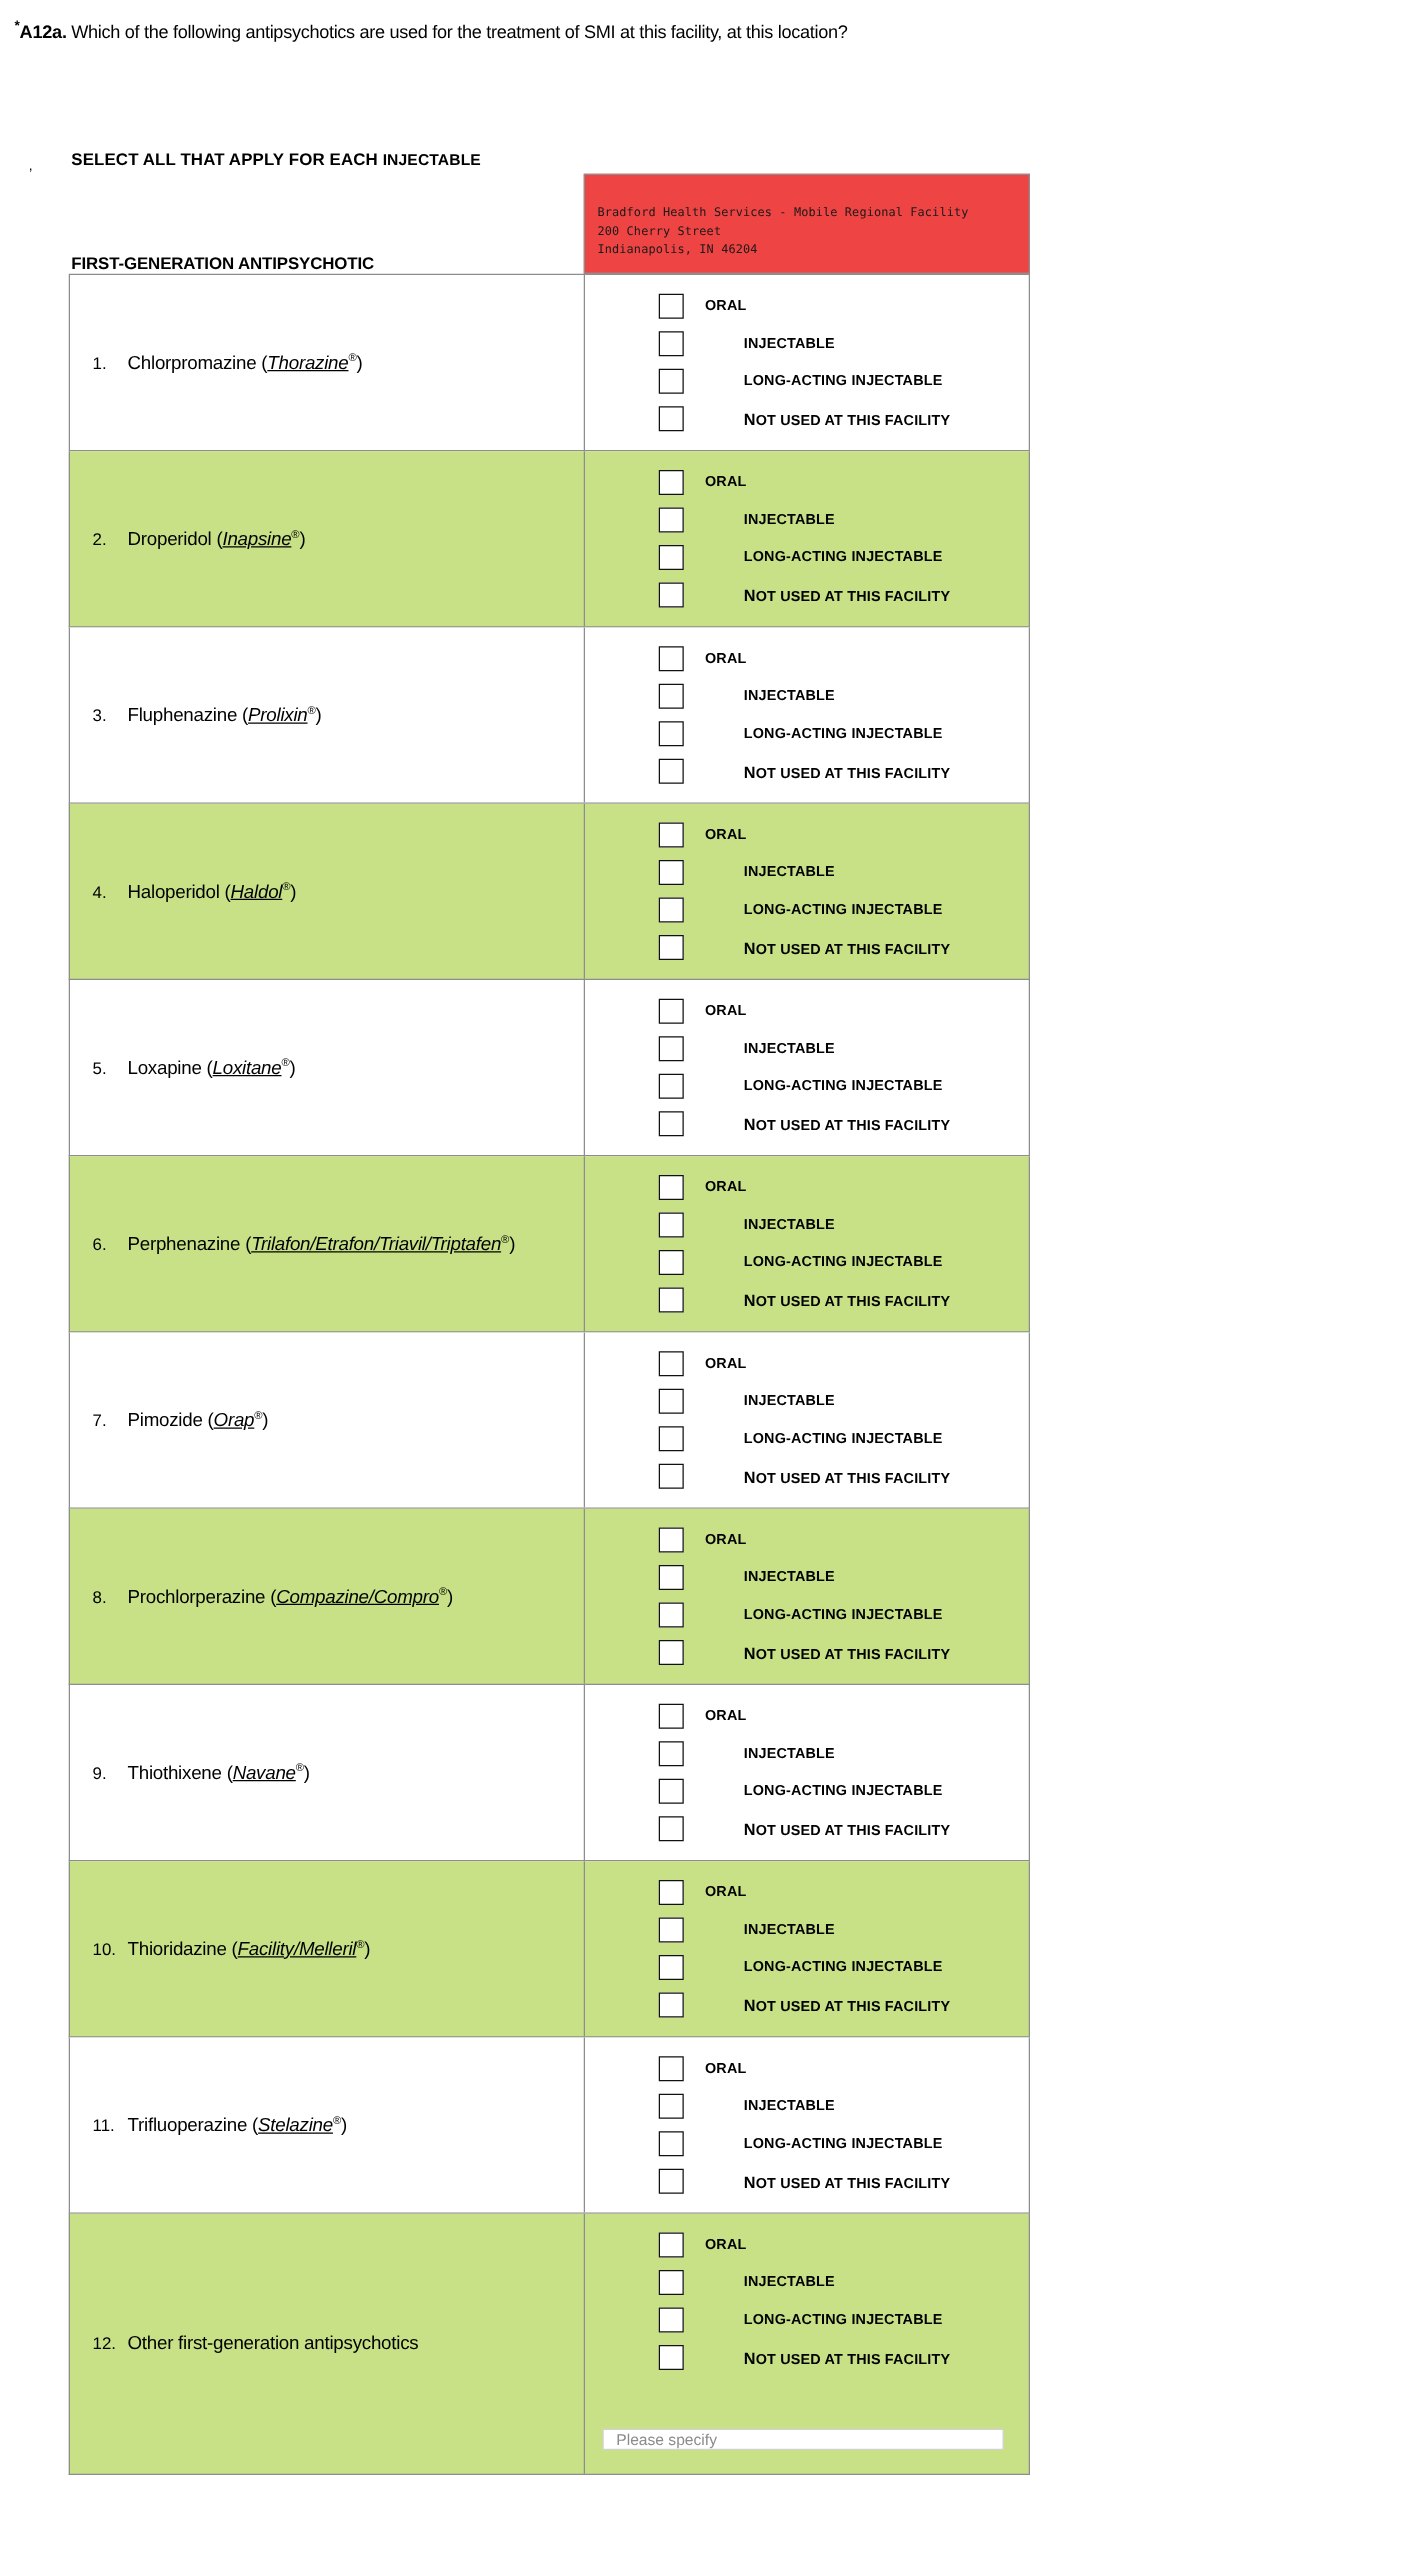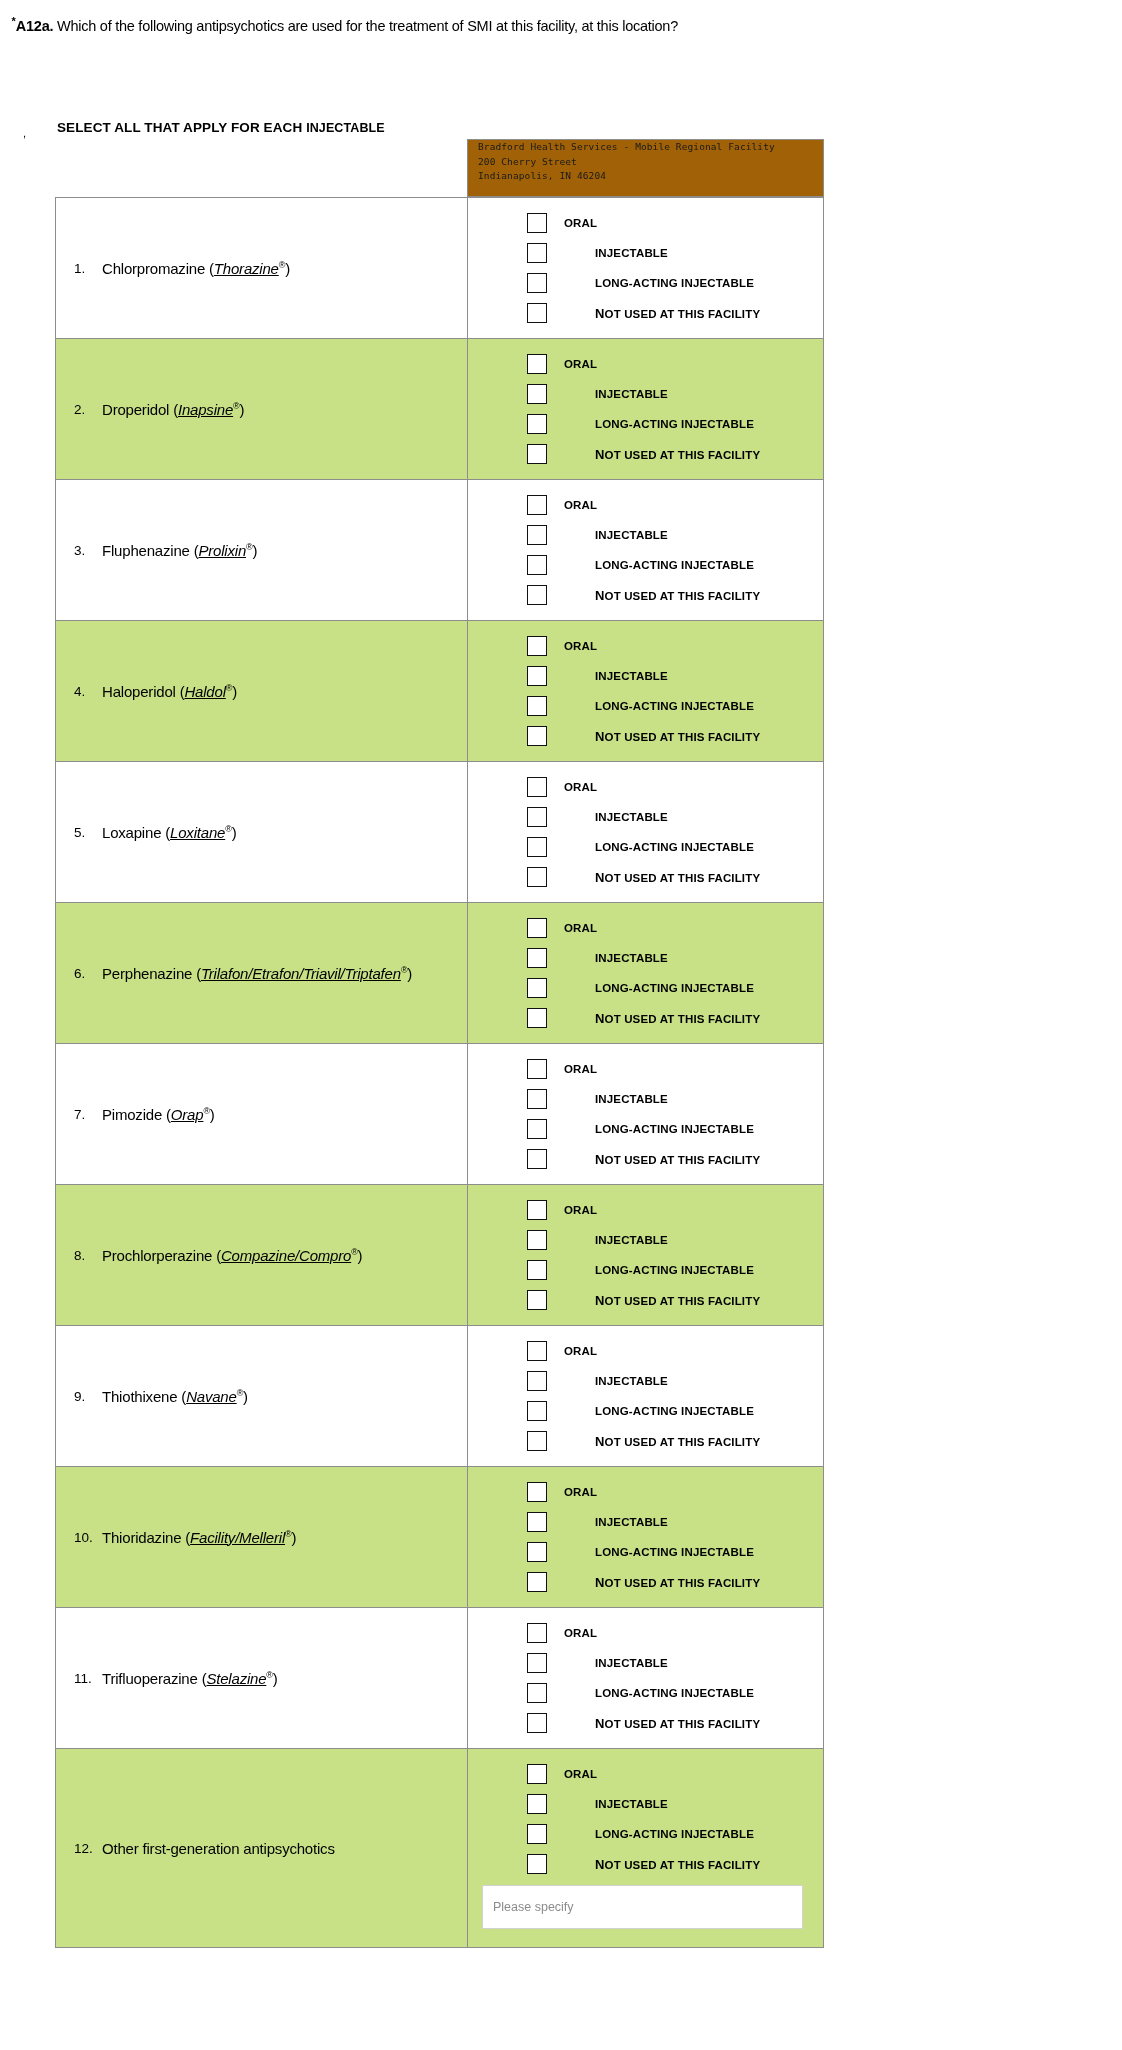--- a/index.html
+++ b/index.html
@@ -86,23 +86,23 @@
   .grid-header-row {
     display: flex;
   }
   .grid-header-left {
     width: 412px;
     flex: 0 0 412px;
     background: transparent;
   }
   .facility-cell {
     flex: 1 1 auto;
-    background: #a16207;
+    background: #ef4444;
     border: 1px solid #8d8d8d;
-    padding: 0 10px 10px 10px;
+    padding: 24px 10px 10px 10px;
     min-height: 58px;
     font-size: 9.5px;
     line-height: 1.55;
     color: #1a1a1a;
     letter-spacing: 0.1px;
     font-family: "DejaVu Sans Mono", monospace;
   }
   .facility-cell div { white-space: nowrap; }
 
   .med-row {
@@ -173,29 +173,30 @@
     padding-left: 36px;
   }
   .opt.oral .opt-label { padding-left: 5px; }
   .opt-label .sc-big { font-size: 13px; }
 
   .specify-wrap {
     padding: 6px 20px 8px 0;
   }
   .specify-input {
     width: 100%;
-    height: 44px;
+    height: 17px;
     border: 1px solid #d2d2d2;
     background: #ffffff;
     font-size: 12.5px;
     color: #8c8c8c;
     padding: 0 10px;
     font-family: "Liberation Sans", sans-serif;
     border-radius: 1px;
     outline: none;
+    margin-top: 36px;
   }
   .specify-input::placeholder { color: #8c8c8c; opacity: 1; }
 </style>
 </head>
 <body>
 
 <div class="q-header">
   <div class="q-number"><sup>*</sup><span>A12a.</span></div>
   <div class="q-text">Which of the following antipsychotics are used for the treatment of SMI at this facility, at this location?</div>
 </div>

